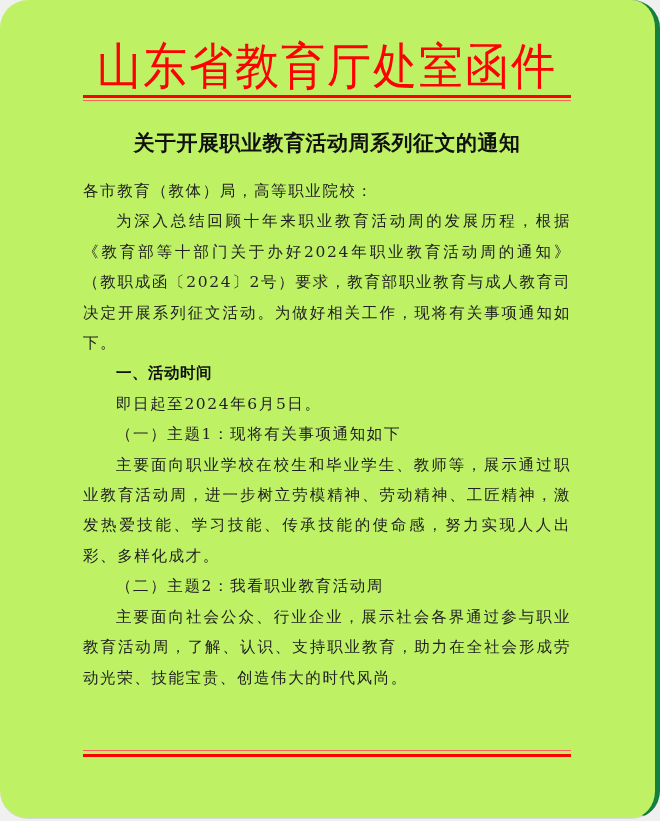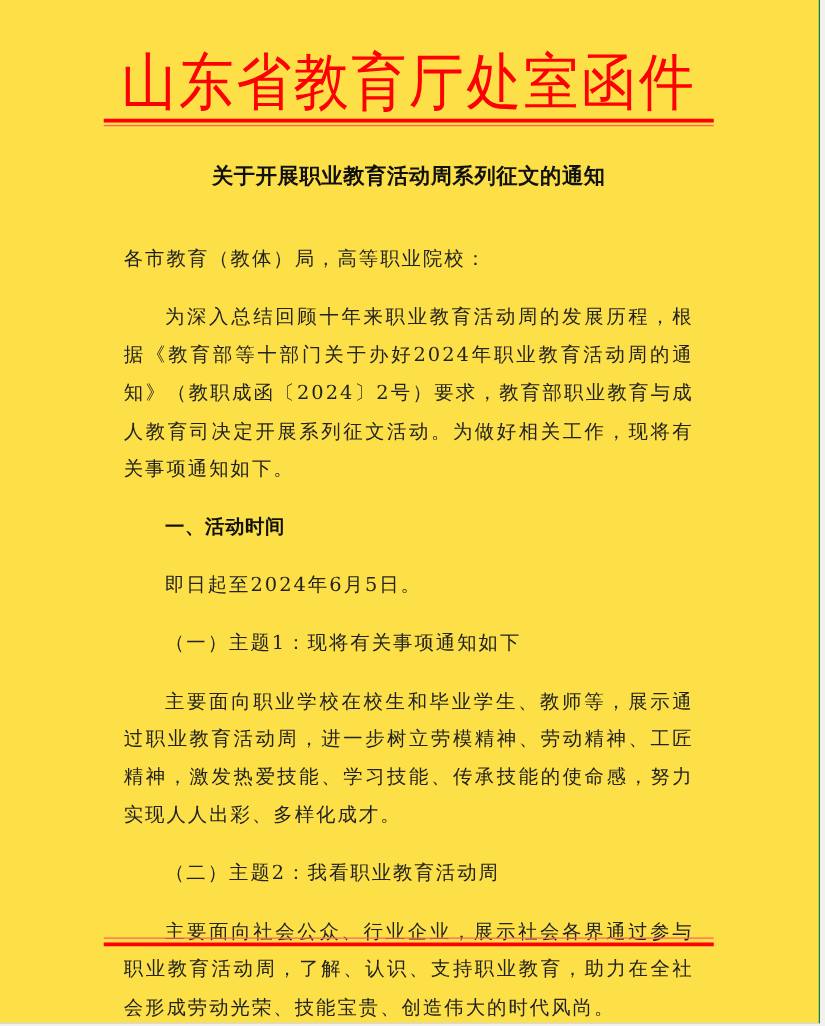--- a/index.html
+++ b/index.html
@@ -2,44 +2,44 @@
 <html><head>
   <meta charset="utf-8">
   <style>
     html, body { margin: 0; padding: 0; }
     body {
       width: 660px; height: 821px; background: #f0f0f0; overflow: hidden;
       font-family: "DejaVu Serif", "Liberation Serif", serif;
     }
     .page {
       position: absolute; left: 0; top: 0; width: 655px; height: 818px;
-      background: #fde047; border-right: 1px solid #15803d; border-bottom: 1px solid #d8d8d8;
+      background: #bef264; border-right: 5px solid #15803d; border-bottom: 1px solid #d8d8d8; border-radius: 28px;
     }
     .masthead {
       position: absolute; left: 83px; top: 40px; width: 488px;
       text-align: center; color: #ff0000;
       font-family: "Liberation Serif", "DejaVu Serif", serif;
       font-size: 44px; line-height: 48px; letter-spacing: 2px;
       transform: scaleY(1.12); transform-origin: top center;
     }
     .rule-top-thick { position: absolute; left: 83px; top: 95px; width: 488px; height: 3px; background: #ff0000; }
     .rule-top-thin { position: absolute; left: 83px; top: 100px; width: 488px; height: 1px; background: #ff6060; }
     .rule-bot-thin { position: absolute; left: 83px; top: 750px; width: 488px; height: 1px; background: #ff6060; }
     .rule-bot-thick { position: absolute; left: 83px; top: 754px; width: 488px; height: 3px; background: #ff0000; }
     .title {
       position: absolute; left: 83px; top: 128px; width: 488px; text-align: center;
-      font-family: Liberation Mono, monospace; font-weight: bold;
-      font-size: 17px; line-height: 30px; color: #111; letter-spacing: 0.5px;
+      font-family: Liberation Sans, sans-serif; font-weight: bold;
+      font-size: 21px; line-height: 30px; color: #111; letter-spacing: 0.5px;
     }
     .body-text {
       position: absolute; left: 83px; top: 176px; width: 488px;
       font-size: 15.5px; line-height: 30.4px; color: #222;
       letter-spacing: 1.6px; text-align: justify;
     }
-    .p { margin: 16px; }
+    .p { margin: 0; }
     .indent { text-indent: 33px; }
     .h1 { font-family: "DejaVu Sans", sans-serif; font-weight: bold; text-indent: 33px; letter-spacing: 0.5px; color: #111; }
     .h2 { text-indent: 33px; }
   </style>
 </head>
 <body>
 
 <div class="page">
   <div class="masthead">山东省教育厅处室函件</div>
   <div class="rule-top-thick"></div>

